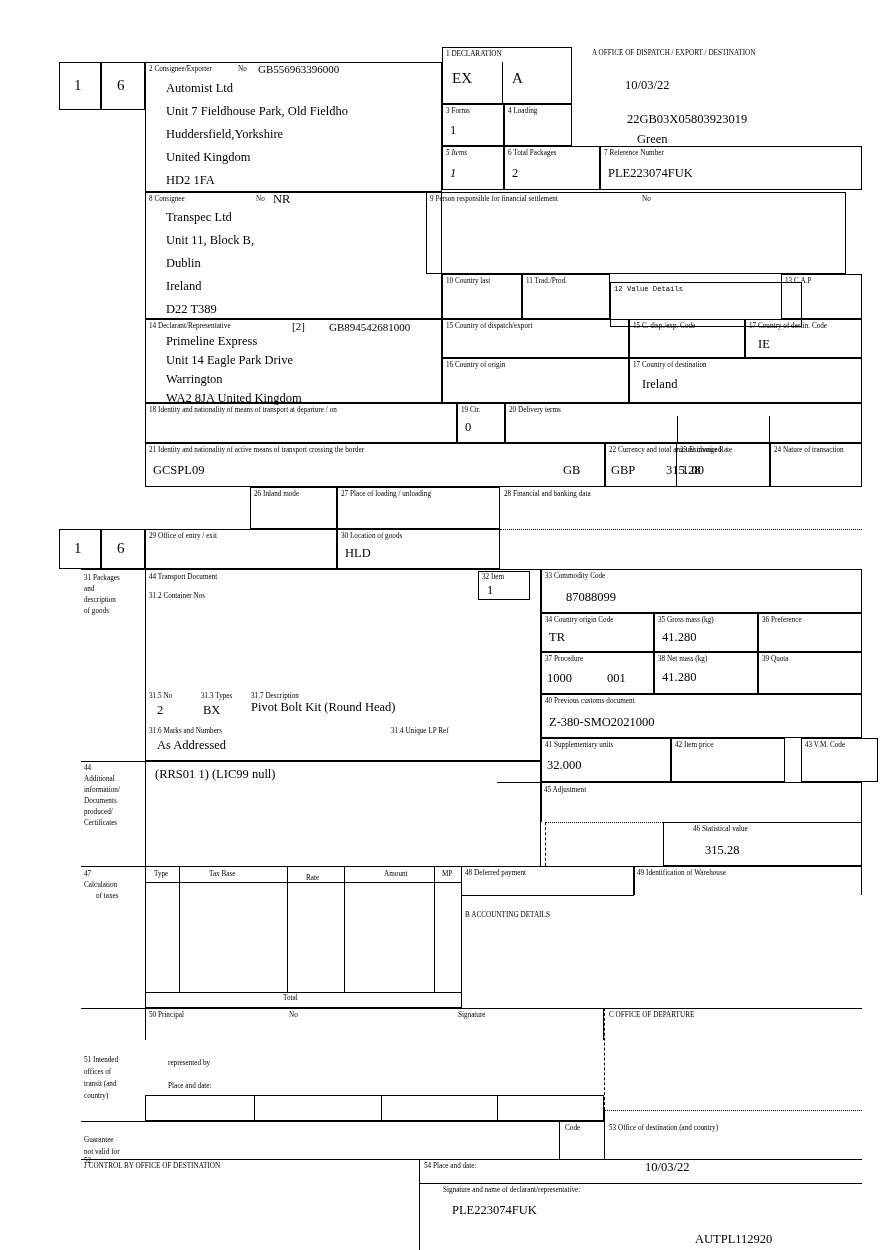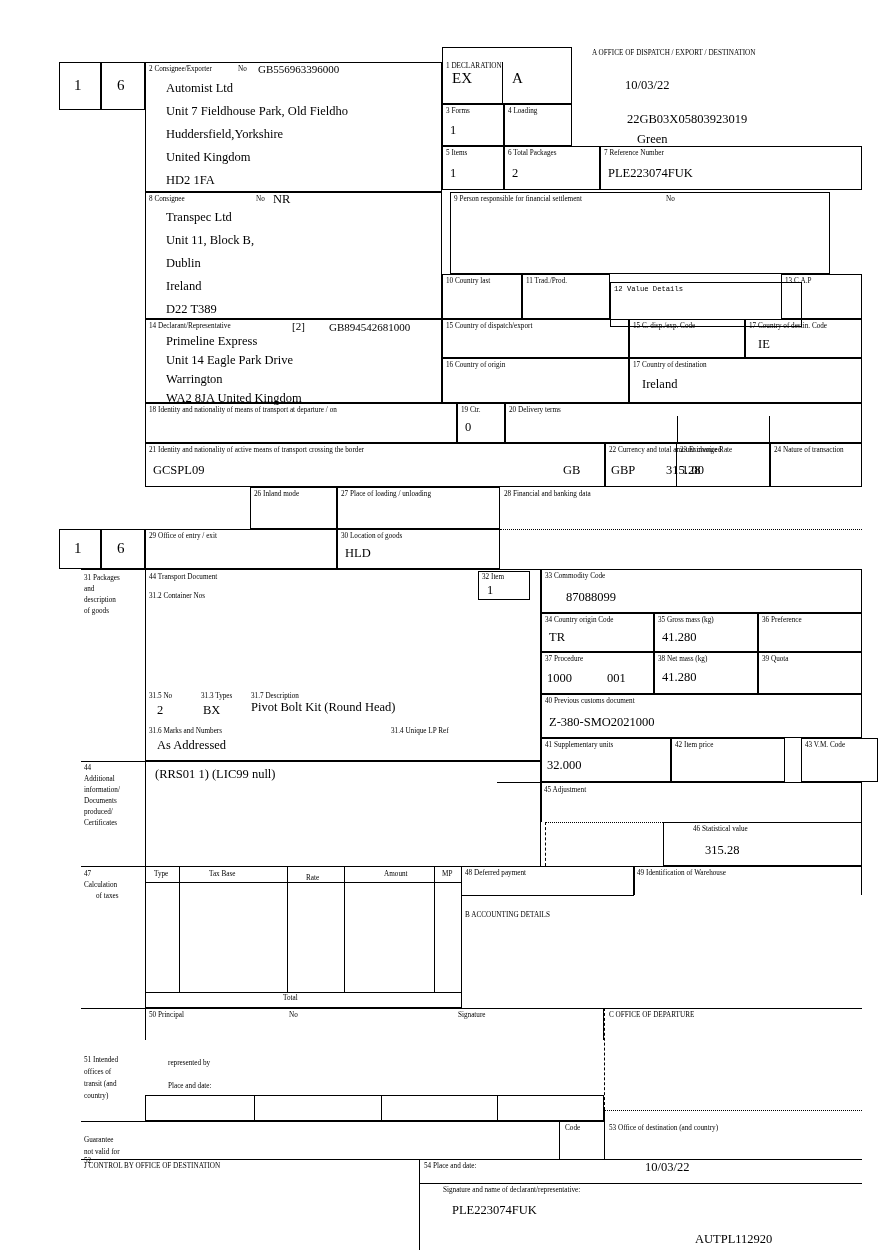--- a/index.html
+++ b/index.html
@@ -40,41 +40,41 @@
     <div class="t lbl" style="left:92px; top:3px;">No</div>
     <div class="t val-sm" style="left:112px; top:0px;">GB556963396000</div>
     <div class="t val" style="left:20px; top:18px;">Automist Ltd</div>
     <div class="t val" style="left:20px; top:41px;">Unit 7 Fieldhouse Park, Old Fieldho</div>
     <div class="t val" style="left:20px; top:64px;">Huddersfield,Yorkshire</div>
     <div class="t val" style="left:20px; top:87px;">United Kingdom</div>
     <div class="t val" style="left:20px; top:110px;">HD2 1FA</div>
   </div>
 
   <div class="bx" style="left:442px; top:47px; width:130px; height:57px;">
-    <div class="t lbl" style="left:3px; top:3px;margin-top:12px;">1 DECLARATION</div>
+    <div class="t lbl" style="left:3px; top:3px;">1 DECLARATION</div>
     <div class="t val-lg" style="left:9px; top:22px;">EX</div>
     <div class="t val-lg" style="left:69px; top:22px;">A</div>
     <div class="vline" style="left:59px; top:14px; height:43px;"></div>
   </div>
 
   <div class="t lbl" style="left:592px; top:50px;">A   OFFICE OF DISPATCH / EXPORT / DESTINATION</div>
   <div class="t val" style="left:625px; top:78px;">10/03/22</div>
   <div class="t val" style="left:627px; top:112px;">22GB03X05803923019</div>
   <div class="t val" style="left:637px; top:132px;">Green</div>
 
   <div class="bx" style="left:442px; top:104px; width:62px; height:42px;">
     <div class="t lbl" style="left:3px; top:3px;">3 Forms</div>
     <div class="t val" style="left:7px; top:18px;">1</div>
   </div>
   <div class="bx" style="left:504px; top:104px; width:68px; height:42px;">
     <div class="t lbl" style="left:3px; top:3px;">4 Loading</div>
     <div class="t val" style="left:7px; top:18px;"></div>
   </div>
 
-  <div class="bx" style="left:442px; top:146px; width:62px; height:44px;">
+  <div class="bx" style="left:442px; top:146px; width:62px; height:44px;font-style:italic;">
     <div class="t lbl" style="left:3px; top:3px;">5 Items</div>
     <div class="t val" style="left:7px; top:19px;">1</div>
   </div>
   <div class="bx" style="left:504px; top:146px; width:96px; height:44px;">
     <div class="t lbl" style="left:3px; top:3px;">6 Total Packages</div>
     <div class="t val" style="left:7px; top:19px;">2</div>
   </div>
   <div class="bx" style="left:600px; top:146px; width:262px; height:44px;">
     <div class="t lbl" style="left:3px; top:3px;">7 Reference Number</div>
     <div class="t val" style="left:7px; top:19px;">PLE223074FUK</div>
@@ -84,21 +84,21 @@
     <div class="t lbl" style="left:3px; top:3px;">8 Consignee</div>
     <div class="t lbl" style="left:110px; top:3px;">No</div>
     <div class="t val" style="left:127px; top:-1px;">NR</div>
     <div class="t val" style="left:20px; top:17px;">Transpec Ltd</div>
     <div class="t val" style="left:20px; top:40px;">Unit 11, Block B,</div>
     <div class="t val" style="left:20px; top:63px;">Dublin</div>
     <div class="t val" style="left:20px; top:86px;">Ireland</div>
     <div class="t val" style="left:20px; top:109px;">D22 T389</div>
   </div>
 
-  <div class="bx" style="left:450px; top:192px; width:380px; height:82px;">
+  <div class="bx" style="left:426px; top:192px; width:420px; height:82px;">
     <div class="t lbl" style="left:3px; top:3px;">9 Person responsible for financial settlement</div>
     <div class="t lbl" style="left:215px; top:3px;">No</div>
   </div>
 
   <div class="bx" style="left:442px; top:274px; width:80px; height:45px;">
     <div class="t lbl" style="left:3px; top:3px;">10 Country last</div>
   </div>
   <div class="bx" style="left:522px; top:274px; width:88px; height:45px;">
     <div class="t lbl" style="left:3px; top:3px;">11 Trad./Prod.</div>
   </div>

